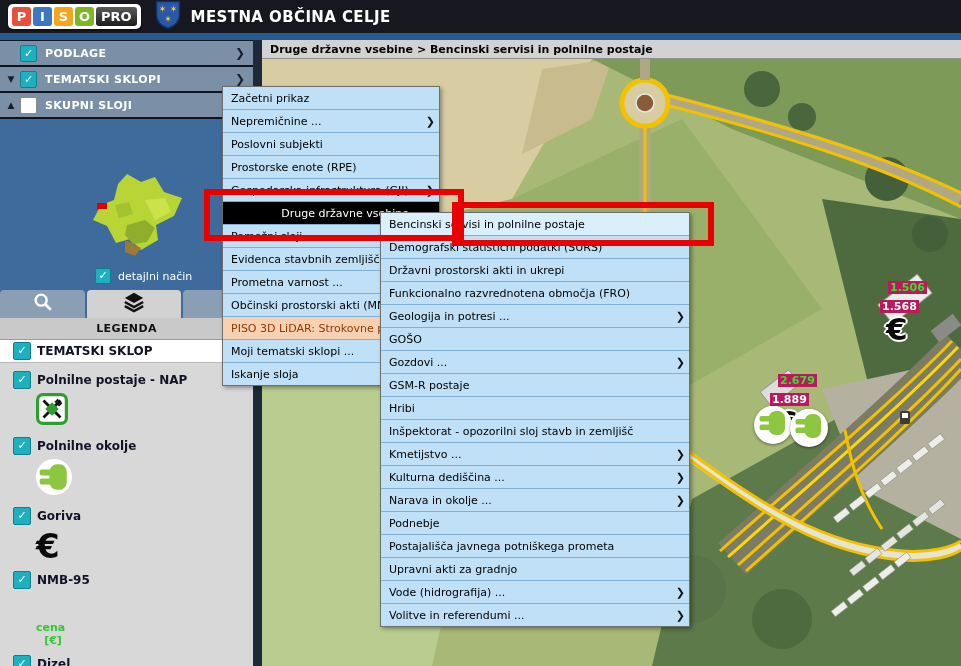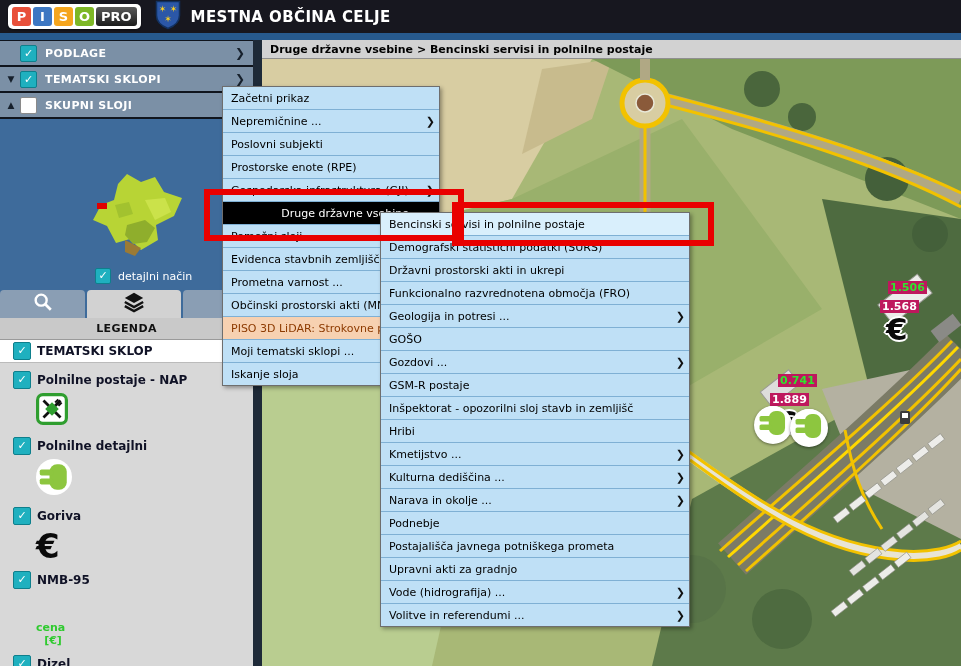--- a/index.html
+++ b/index.html
@@ -168,21 +168,21 @@
             <line x1="7" y1="23" x2="23" y2="7" stroke="#111" stroke-width="2.6"></line>
             <line x1="7" y1="7" x2="23" y2="23" stroke="#111" stroke-width="2.6"></line>
             <rect x="10.5" y="10.5" width="9" height="9" fill="#2f9e2f" transform="rotate(45 15 15)"></rect>
             <line x1="18" y1="9" x2="21" y2="6" stroke="#111" stroke-width="2"></line>
             <line x1="21" y1="12" x2="24" y2="9" stroke="#111" stroke-width="2"></line>
           </svg></div>
       </div>
       <div class="litem">
         <div class="lrow">
           <span class="cb">✓</span>
-          <span class="llabel">Polnilne detajlni</span>
+          <span class="llabel">Polnilne okolje</span>
         </div>
         <div class="licon"><svg width="36" height="36" viewBox="0 0 24 24">
             <circle cx="12" cy="12" r="12" fill="#fff"></circle>
             <g fill="#8dc63f">
               <rect x="9" y="3.5" width="11.5" height="17" rx="5"></rect>
               <rect x="2.5" y="7" width="9" height="4" rx="1.2"></rect>
               <rect x="2.5" y="13" width="9" height="4" rx="1.2"></rect>
             </g>
           </svg></div>
       </div>
@@ -313,42 +313,42 @@
   </div>
 <div class="menu" id="menu2">
     <div class="mrow hover"><span>Bencinski servisi in polnilne postaje</span></div>
     <div class="mrow"><span>Demografski statistični podatki (SURS)</span></div>
     <div class="mrow"><span>Državni prostorski akti in ukrepi</span></div>
     <div class="mrow"><span>Funkcionalno razvrednotena območja (FRO)</span></div>
     <div class="mrow"><span>Geologija in potresi ...</span><span class="marrow">❯</span></div>
     <div class="mrow"><span>GOŠO</span></div>
     <div class="mrow"><span>Gozdovi ...</span><span class="marrow">❯</span></div>
     <div class="mrow"><span>GSM-R postaje</span></div>
+    <div class="mrow"><span>Hribi</span></div>
     <div class="mrow"><span>Inšpektorat - opozorilni sloj stavb in zemljišč</span></div>
-    <div class="mrow"><span>Hribi</span></div>
     <div class="mrow"><span>Kmetijstvo ...</span><span class="marrow">❯</span></div>
     <div class="mrow"><span>Kulturna dediščina ...</span><span class="marrow">❯</span></div>
     <div class="mrow"><span>Narava in okolje ...</span><span class="marrow">❯</span></div>
     <div class="mrow"><span>Podnebje</span></div>
     <div class="mrow"><span>Postajališča javnega potniškega prometa</span></div>
     <div class="mrow"><span>Upravni akti za gradnjo</span></div>
     <div class="mrow"><span>Vode (hidrografija) ...</span><span class="marrow">❯</span></div>
     <div class="mrow"><span>Volitve in referendumi ...</span><span class="marrow">❯</span></div>
   </div>
 
 <div class="redbox" id="rb1"></div>
 <div class="redbox" id="rb2"></div>
 
 <div class="pricemark" style="left: 880px; top: 276px;">
     <div style="margin-left: 8px;"><span class="plabel green">1.506</span></div>
     <div><span class="plabel">1.568</span></div>
     <div class="meuro" style="margin-left: 6px;">€</div>
   </div>
 <div class="pricemark" style="left: 770px; top: 369px;">
-    <div style="margin-left: 8px;"><span class="plabel green">0.741</span></div>
+    <div style="margin-left: 8px;"><span class="plabel green">2.679</span></div>
     <div><span class="plabel">1.889</span></div>
     <div class="meuro" style="margin-left: 6px;">€</div>
   </div>
 <div class="evc" style="left: 754px; top: 406px;">
     <span><svg width="34" height="34" viewBox="0 0 24 24">
         <circle cx="12" cy="12" r="12" fill="#fff"></circle>
         <g fill="#8dc63f">
           <rect x="9" y="3.5" width="11.5" height="17" rx="5"></rect>
           <rect x="2.5" y="7" width="9" height="4" rx="1.2"></rect>
           <rect x="2.5" y="13" width="9" height="4" rx="1.2"></rect>

